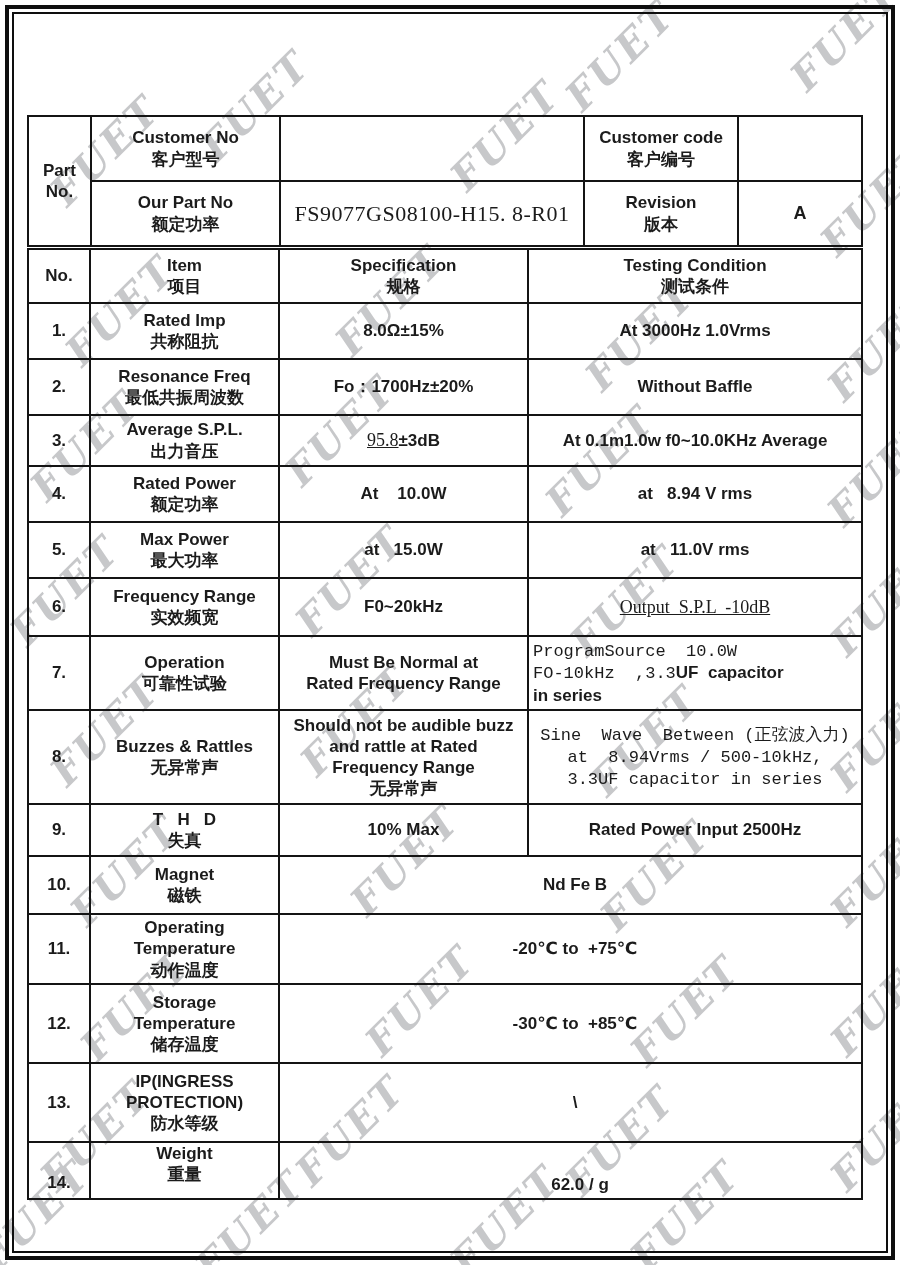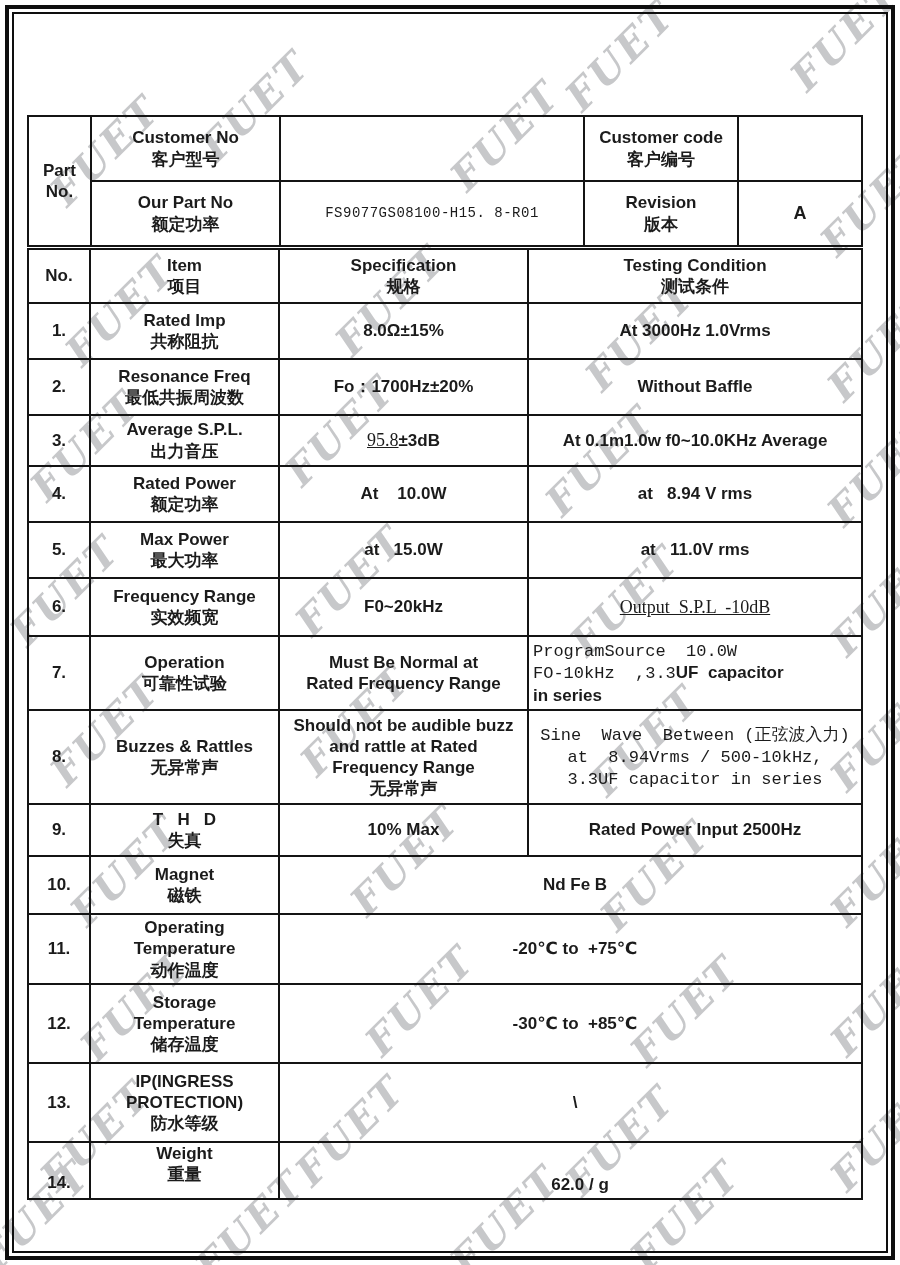--- a/index.html
+++ b/index.html
@@ -28,21 +28,21 @@
     border:2px solid #141414;padding:0;vertical-align:middle;text-align:center;
     font-size:17px;font-weight:700;line-height:1.24;color:#1b1b1b;overflow:hidden;
   }
   .line{white-space:pre;}
   .serif{font-family:"Liberation Serif","DejaVu Serif",serif;font-weight:400;font-size:18px;text-decoration:underline;}
   .reg{font-weight:400;font-family:Liberation Mono, monospace;}
   .small{font-size:17px;}
 
   .part-table{left:27px;top:115px;width:834px;}
   .part-table tr{height:65px;}
-  .part-value{font-family:Liberation Mono, monospace;font-weight:400;font-size:14px;letter-spacing:0.5px;margin-top:24px;}
+  .part-value{font-family:Liberation Serif, serif;font-weight:400;font-size:22px;letter-spacing:0.5px;margin-top:24px;}
 
   .main-table{left:27px;top:248px;width:834px;}
   .hdr{height:54px;}
 
   .left-cell{text-align:left;padding-left:4px;}
   .merged-cell{text-align:center;padding-left:9px;}
 
   .page-number{
     position:absolute;left:27px;top:1222px;width:834px;text-align:center;z-index:2;
     font-size:21px;font-weight:400;color:#1b1b1b;

